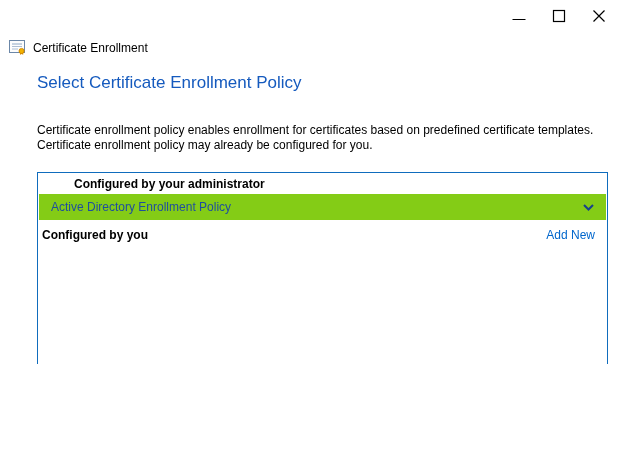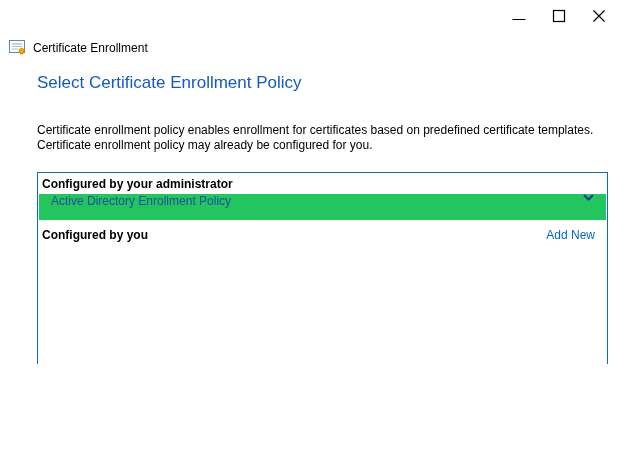--- a/index.html
+++ b/index.html
@@ -40,26 +40,26 @@
   .policy-panel {
     position: absolute; left: 37px; top: 172px;
     width: 571px; height: 223px;
     background: #ffffff;
     border: 1px solid #0F6CBD;
   }
   .section-label {
     position: absolute; left: 4px;
     font-size: 12px; font-weight: bold; color: #000; white-space: nowrap;
   }
-  .admin-label { top: 4px; }
+  .admin-label { top: 4px; margin-left: 32px; }
   .policy-row {
     position: absolute; left: 1px; top: 21px;
     width: 567px; height: 26px;
-    background: #22c55e;
-    display: flex; align-items: flex-start;
+    background: #84cc16;
+    display: flex; align-items: center;
     cursor: default;
   }
   .policy-row-text {
     margin-left: 12px; flex: 1;
     font-size: 12px; color: #1F4E9E; white-space: nowrap;
   }
   .policy-chevron { margin-right: 12px; display: flex; align-items: center; }
   .user-label { top: 55px; }
   .add-new-link {
     position: absolute; right: 12px; top: 55px;

